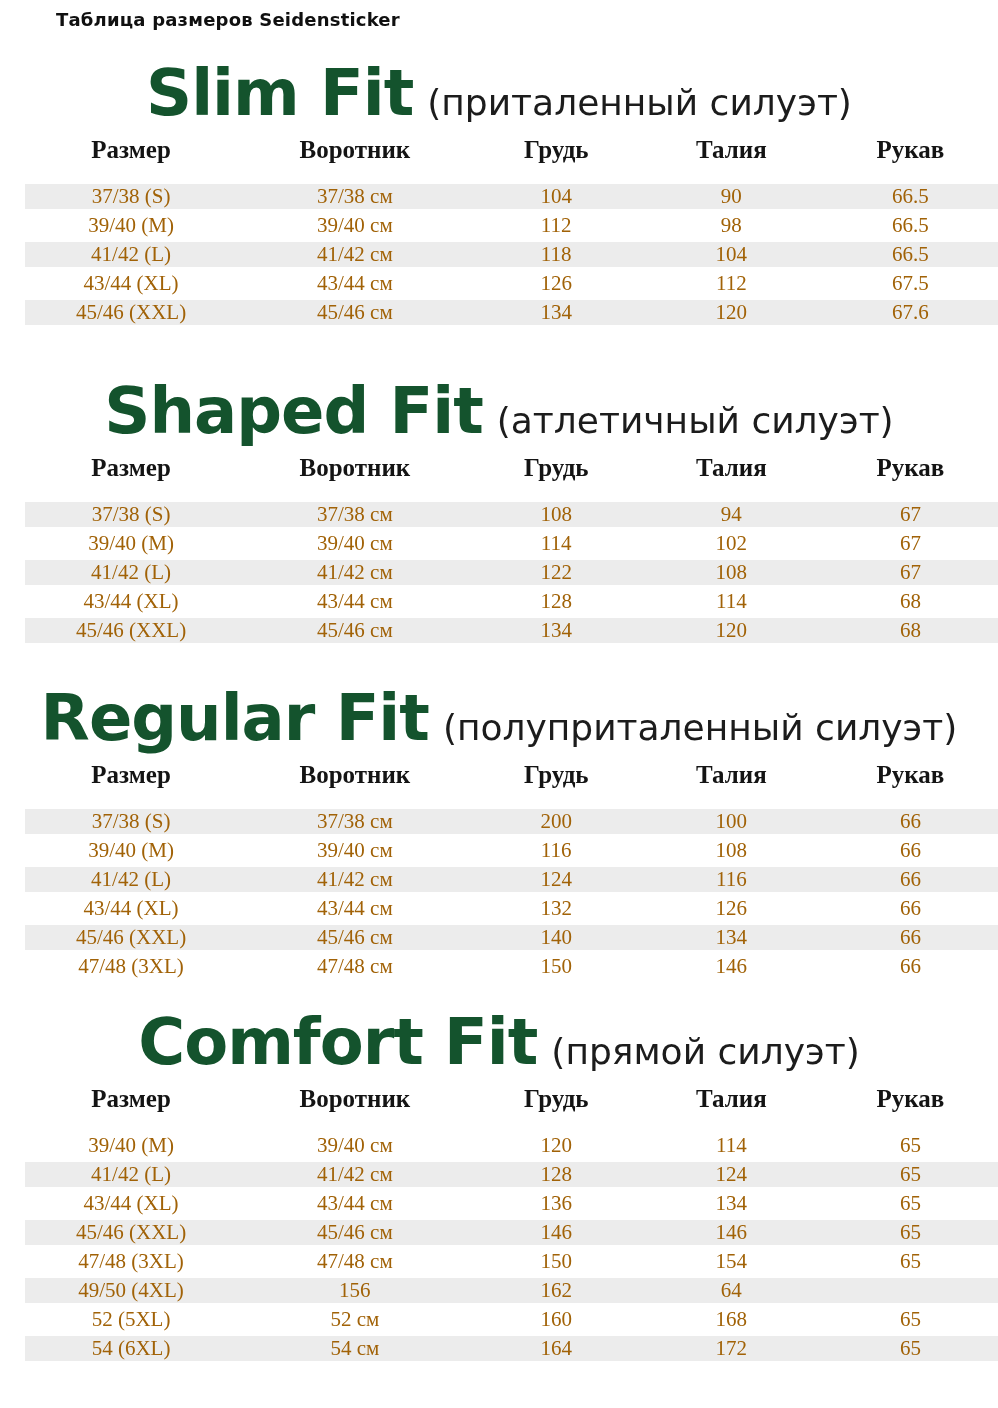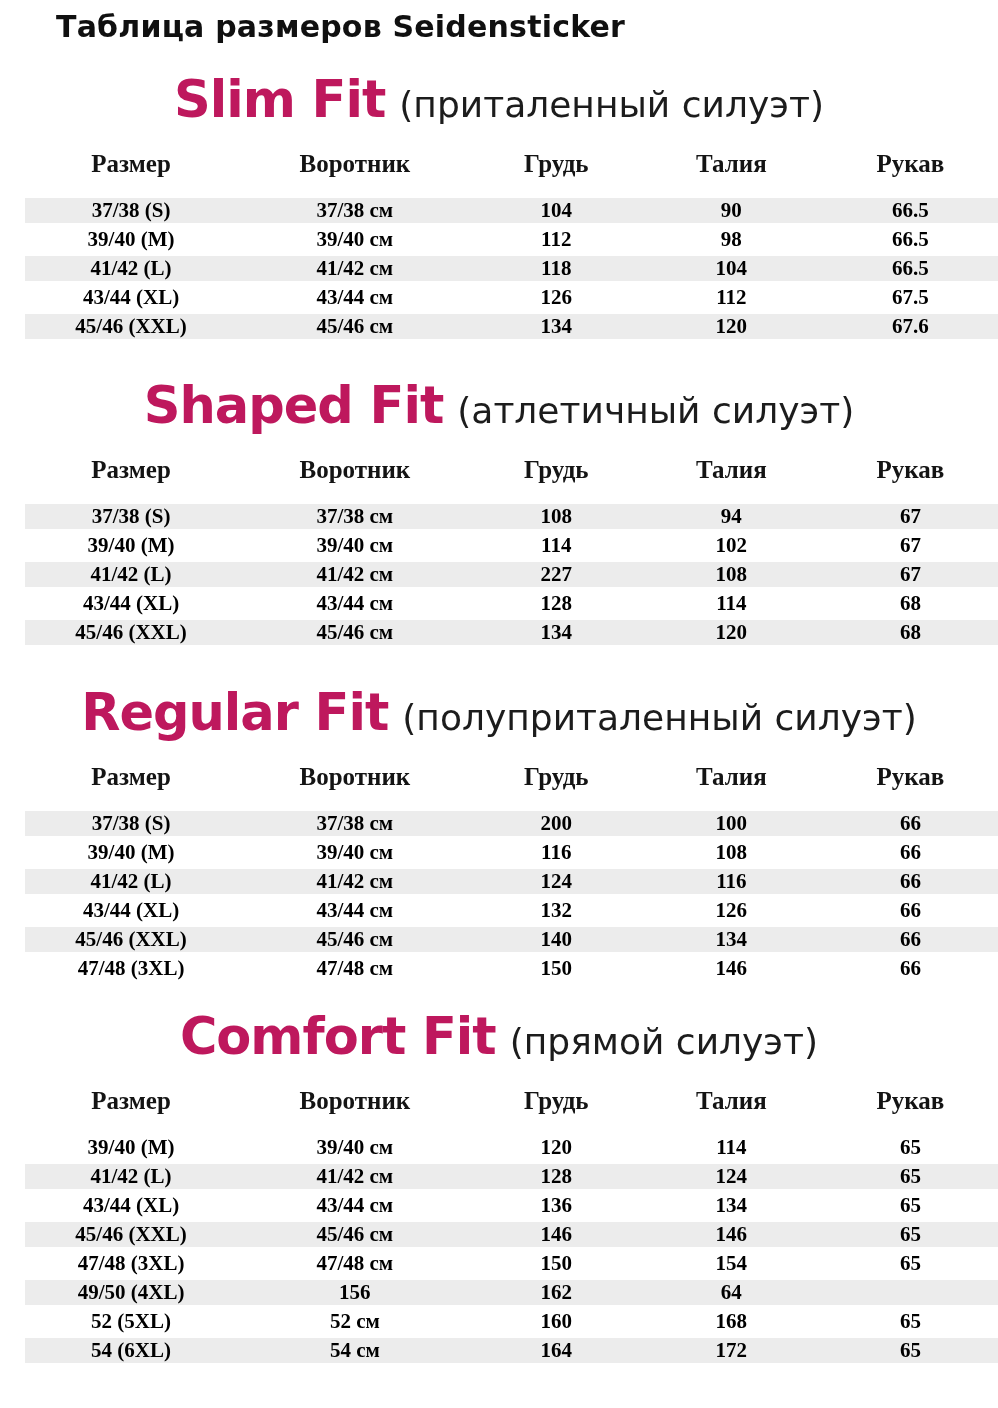--- a/index.html
+++ b/index.html
@@ -12,42 +12,42 @@
     height: 1408px;
     overflow: hidden;
     color: #1a1a1a;
     font-family: "Liberation Serif", serif;
     position: relative;
   }
   .page-title {
     margin: 9px 0 0 56px;
     font-family: "DejaVu Sans", sans-serif;
     font-weight: 700;
-    font-size: 30px;
+    font-size: 18px;
     letter-spacing: 0.2px;
     color: #101010;
   }
   .fit-section { margin-top: 26px; }
-  .fit-section:nth-of-type(2) { margin-top: 35px; }
+  .fit-section:nth-of-type(2) { margin-top: 47px; }
   .fit-section:nth-of-type(3) { margin-top: 36px; }
   .fit-section:nth-of-type(4) { margin-top: 24px; }
 
   .section-heading {
     height: 64px;
     display: flex;
     justify-content: center;
     align-items: baseline;
     gap: 14px;
   }
   .section-title-big {
     font-family: "DejaVu Sans", sans-serif;
     font-weight: 700;
-    font-size: 51px;
+    font-size: 64px;
     letter-spacing: -1px;
-    color: #be185d;
+    color: #14532d;
   }
   .section-subtitle {
     font-family: "DejaVu Sans", sans-serif;
     font-weight: 400;
     font-size: 36px;
     color: #1c1c1c;
   }
 
   .thead {
     margin: 16px 0 0 25px;
@@ -60,22 +60,22 @@
   }
   .tbody {
     margin: 14px 0 0 25px;
     width: 973px;
   }
   .trow {
     display: flex;
     height: 29px;
     align-items: center;
     font-size: 21px;
-    font-weight: 700;
-    color: #000000;
+    font-weight: 400;
+    color: #a16207;
   }
   .trow.striped {
     background: #ececec;
     box-shadow: inset 0 2px 0 #ffffff, inset 0 -2px 0 #ffffff;
   }
   .cell {
     text-align: center;
     white-space: nowrap;
   }
   .cell:nth-child(1) { width: 21.8%; }
@@ -164,21 +164,21 @@
         <div class="trow">
           <div class="cell">39/40 (M)</div>
           <div class="cell">39/40 см</div>
           <div class="cell">114</div>
           <div class="cell">102</div>
           <div class="cell">67</div>
         </div>
         <div class="trow striped">
           <div class="cell">41/42 (L)</div>
           <div class="cell">41/42 см</div>
-          <div class="cell">227</div>
+          <div class="cell">122</div>
           <div class="cell">108</div>
           <div class="cell">67</div>
         </div>
         <div class="trow">
           <div class="cell">43/44 (XL)</div>
           <div class="cell">43/44 см</div>
           <div class="cell">128</div>
           <div class="cell">114</div>
           <div class="cell">68</div>
         </div>

